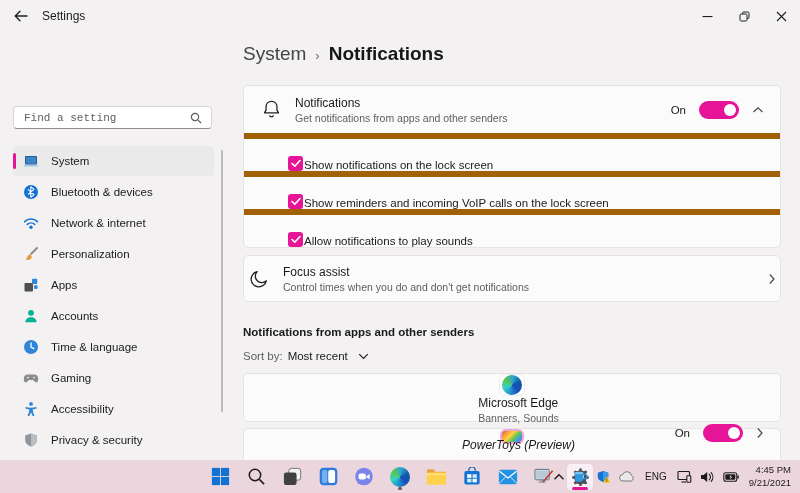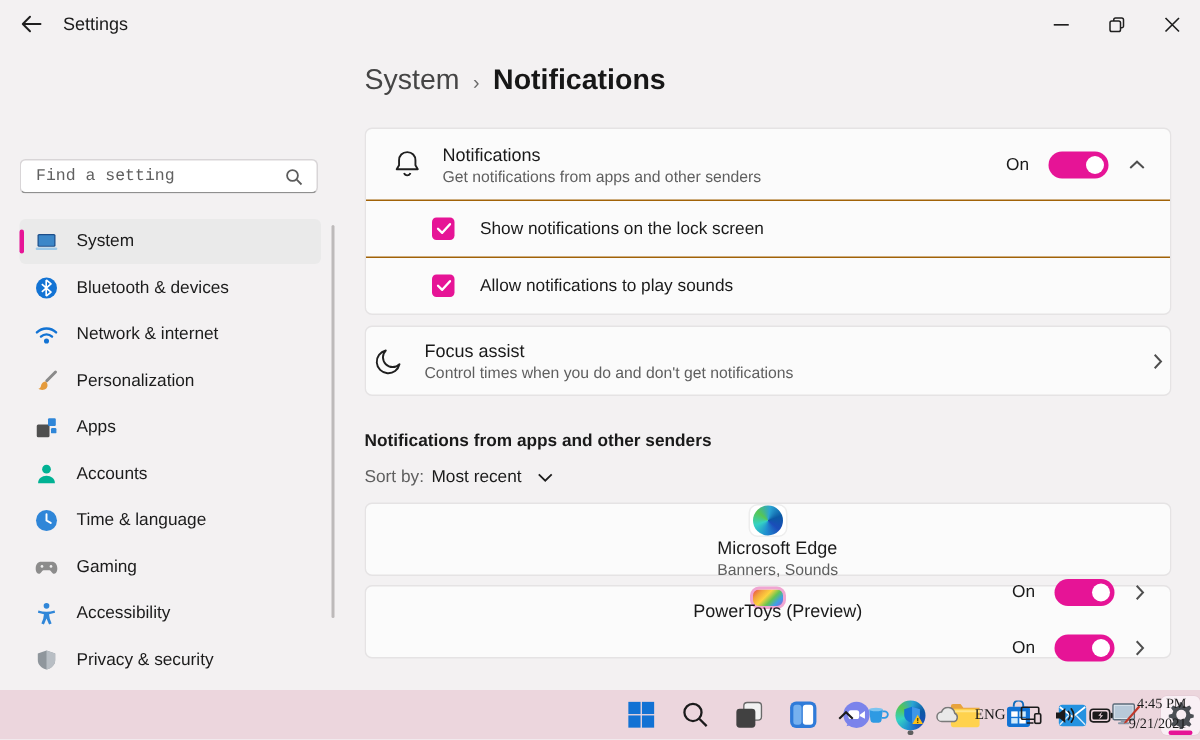--- a/index.html
+++ b/index.html
@@ -48,21 +48,21 @@
   .row-icon { width:22px; display:flex; justify-content:center; }
   .row-text { margin-left:13px; display:flex; flex-direction:column; gap:2px; }
   .row-title { font-size:12px; color:#1a1a1a; }
   .row-sub { font-size:10.5px; color:#5f5f5f; }
   .row-right { margin-left:auto; display:flex; align-items:center; gap:13px; }
   .on-label { font-size:11.5px; color:#1a1a1a; }
   .toggle { width:40px; height:18px; border-radius:10px; background:var(--accent); position:relative; cursor:pointer; flex:0 0 auto; }
   .toggle .knob { position:absolute; right:3px; top:3px; width:12px; height:12px; border-radius:50%; background:#fff; }
   .chev { display:flex; align-items:center; cursor:pointer; }
 
-  .check-row { height:38px; border-top:1px solid #a16207; display:flex; align-items:center; padding-left:44px; gap:17px; }
+  .check-row { height:38px; border-top:6px solid #a16207; display:flex; align-items:flex-end; padding-left:44px; gap:1px; }
   .checkbox { width:15px; height:15px; border-radius:3px; background:var(--accent); display:flex; align-items:center; justify-content:center; cursor:pointer; flex:0 0 auto; }
   .check-label { font-size:11.5px; color:#1a1a1a; }
 
   .focus-card { margin-top:7px; height:47px; display:flex; align-items:center; padding:0 4px; cursor:pointer; }
 
   .section-header { margin-top:24px; font-size:11.5px; font-weight:700; color:#1a1a1a; }
   .sort-row { margin-top:12px; display:flex; align-items:center; gap:5px; font-size:11.5px; cursor:pointer; }
   .sort-label { color:#5f5f5f; }
   .sort-value { color:#1a1a1a; }
   .sort-chev { margin-left:5px; display:flex; }
@@ -72,21 +72,21 @@
   .app-card.second { margin-top:6px; }
   .edge-app-icon { width:26px; height:26px; border-radius:6px; background:#fff; border:1px solid #ededed;
      display:flex; align-items:center; justify-content:center; }
   .edge-swirl { width:20px; height:20px; border-radius:50%;
      background:conic-gradient(from 130deg,#1b4dba,#1f8fd0,#35d2c4,#57c653,#2aa4d4,#0c59a4,#1b4dba); }
   .pt-app-icon { width:24px; height:24px; border-radius:6px; border:2px solid #f0a6d2;
      background:linear-gradient(135deg,#e8454c 0%,#f2a33c 22%,#ffd23e 42%,#62c554 62%,#3f9ee8 80%,#8f5fd6 100%); }
 
   
   .taskbar { position:absolute; left:0; right:0; bottom:0; height:33px; background:var(--taskbar-bg);
-    display:flex; align-items:center; justify-content:flex-end; gap:10px;font-family:Liberation Serif, serif; }
+    display:flex; align-items:center; justify-content:center; gap:10px; }
   .tb-ic { width:26px; height:26px; border-radius:4px; display:flex; align-items:center; justify-content:center;
     position:relative; cursor:pointer; }
   .tb-ic.active { background:rgba(252,245,249,0.85); box-shadow:0 0 0 0.5px #e3cdd6; }
   .active-underline { position:absolute; bottom:0; left:5px; width:16px; height:2.5px; border-radius:2px; background:var(--accent); }
   .running-dot { position:absolute; bottom:0; left:50%; transform:translateX(-50%); width:4px; height:3px; border-radius:2px; background:#5f5f5f; }
   .edge-swirl.small { width:20px; height:20px; }
   .tray { position:absolute; right:0; top:0; bottom:0; display:flex; align-items:center; gap:8px; padding-right:9px; }
   .tray-ic { display:flex; align-items:center; justify-content:center; cursor:pointer; }
   .lang { font-size:10px; color:#1b1b1b; padding:0 2px; cursor:pointer; }
   .clock { text-align:right; font-size:9.5px; line-height:1.3; color:#1b1b1b; cursor:pointer; margin-left:2px; }
@@ -270,20 +270,28 @@
           </svg>
       </span>
       <span class="check-label">Show notifications on the lock screen</span>
     </div>
     <div class="check-row">
       <span class="checkbox">
         <svg width="10" height="9" viewBox="0 0 10 9">
             <path d="M1 4.5 L3.8 7.2 L9 1.5" stroke="#fff" stroke-width="1.6" fill="none" stroke-linecap="round" stroke-linejoin="round"></path>
           </svg>
       </span>
+      <span class="check-label">Show reminders and incoming VoIP calls on the lock screen</span>
+    </div>
+    <div class="check-row">
+      <span class="checkbox">
+        <svg width="10" height="9" viewBox="0 0 10 9">
+            <path d="M1 4.5 L3.8 7.2 L9 1.5" stroke="#fff" stroke-width="1.6" fill="none" stroke-linecap="round" stroke-linejoin="round"></path>
+          </svg>
+      </span>
       <span class="check-label">Allow notifications to play sounds</span>
     </div>
   </div>
 
   <div class="card focus-card">
     <span class="row-icon">
       <svg width="21" height="21" viewBox="0 0 20 20" fill="none" stroke="#1f1f1f" stroke-width="1.2">
           <path d="M16.5 12.2 A7.3 7.3 0 1 1 7.8 3.5 a6 6 0 0 0 8.7 8.7 Z" stroke-linejoin="round"></path>
         </svg>
     </span>
@@ -328,21 +336,21 @@
       <span class="chev">
         <svg width="8" height="12" viewBox="0 0 8 12" fill="none" stroke="#4f4f4f" stroke-width="1.3">
             <path d="M1.8 1.5 L6 6 L1.8 10.5"></path>
           </svg>
       </span>
     </span>
   </div>
 
   <div class="card app-card second">
     <span class="pt-app-icon"></span>
-    <span class="row-text" style="transform:translateY(-6px);">
+    <span class="row-text" style="transform:translateY(-6px);font-style:italic;">
       <span class="row-title">PowerToys (Preview)</span>
     </span>
     <span class="row-right" style="transform:translateY(3px);">
       <span class="on-label">On</span>
       <span class="toggle">
           <span class="knob"></span>
         </span>
       <span class="chev">
         <svg width="8" height="12" viewBox="0 0 8 12" fill="none" stroke="#4f4f4f" stroke-width="1.3">
             <path d="M1.8 1.5 L6 6 L1.8 10.5"></path>

